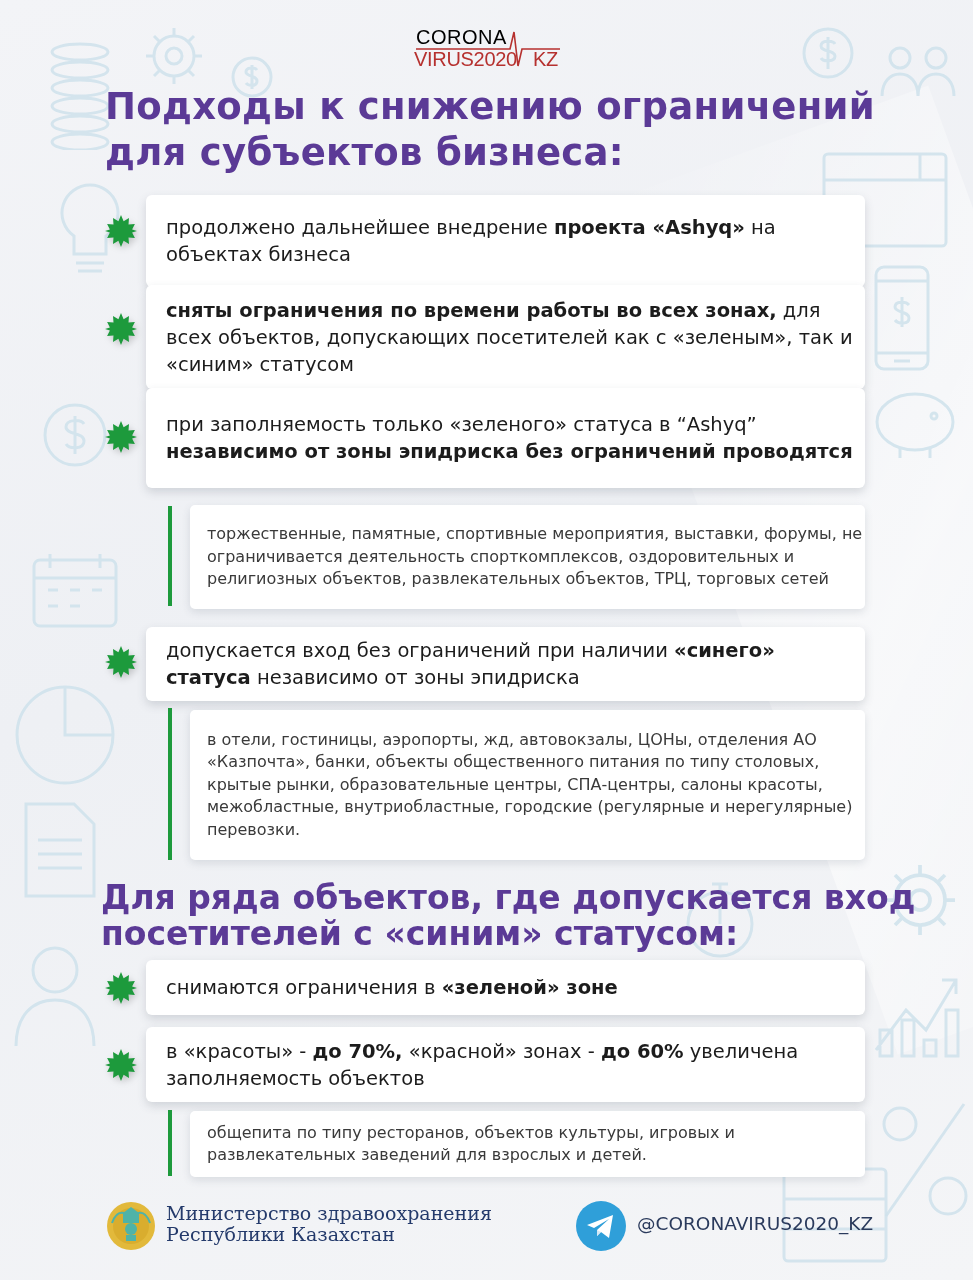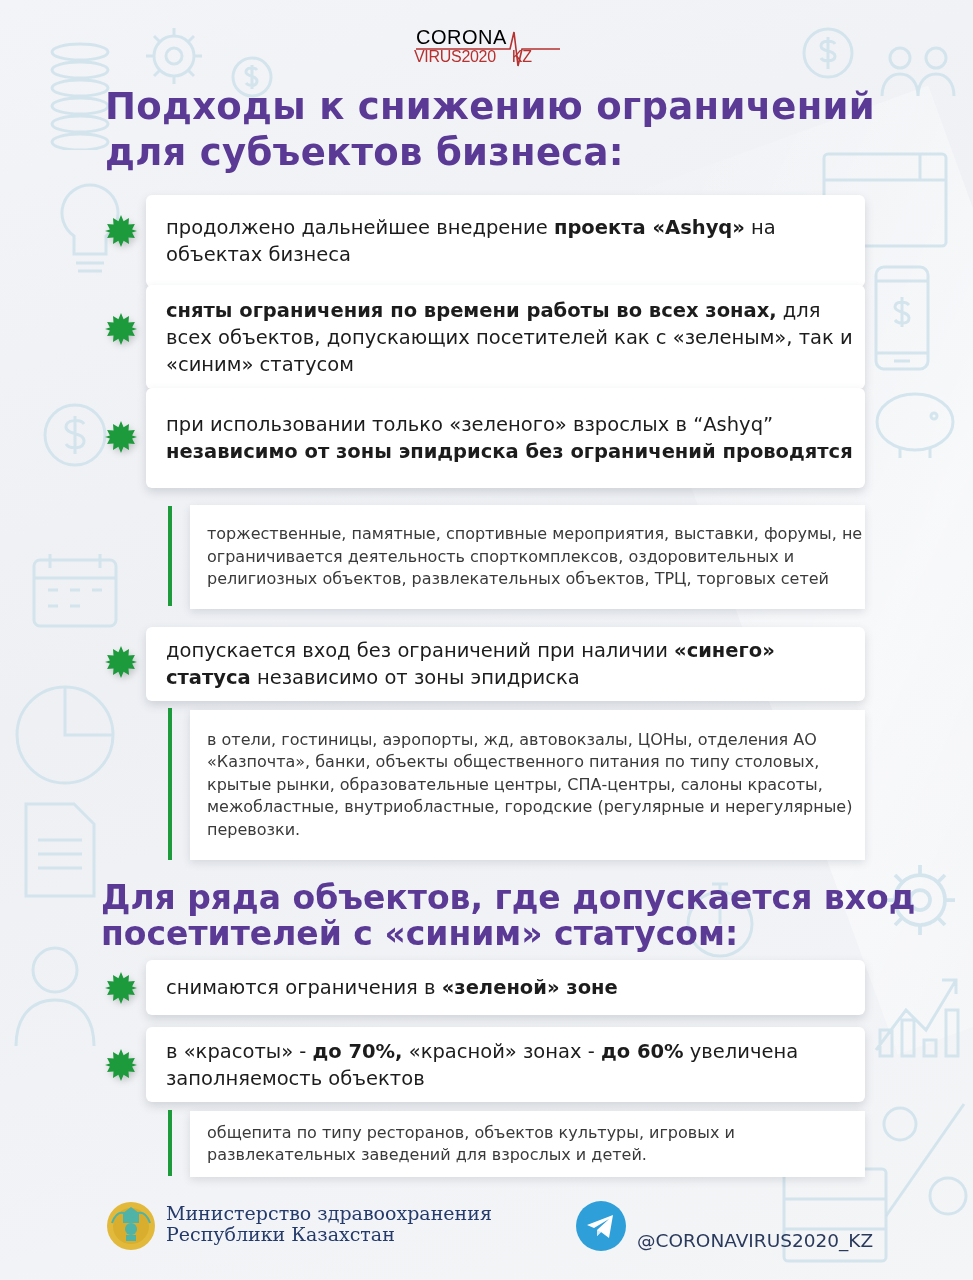--- a/index.html
+++ b/index.html
@@ -13,51 +13,51 @@
   .bg-deco { position: absolute; inset: 0; pointer-events: none; }
   .bg-deco svg { position: absolute; stroke: #cfe2ec; fill: none; stroke-width: 3; opacity: .85; }
   .diag {
     position: absolute; right: -120px; top: 120px; width: 360px; height: 900px;
     background: linear-gradient(135deg, rgba(255,255,255,0) 0%, rgba(255,255,255,.55) 50%, rgba(255,255,255,0) 100%);
     transform: rotate(-20deg);
   }
 
   .logo { position: absolute; left: 414px; top: 26px; width: 150px; height: 46px; }
   .logo .l1 { position: absolute; left: 2px; top: 0; font-family: "Liberation Sans", sans-serif; font-size: 20px; color: #000000; letter-spacing: .5px; }
-  .logo .l2 { position: absolute; left: 0; top: 22px; font-family: "Liberation Sans", sans-serif; font-size: 16px; color: #b6312f; letter-spacing: -.3px; }
+  .logo .l2 { position: absolute; left: 0; top: 22px; font-family: "Liberation Sans", sans-serif; font-size: 20px; color: #b6312f; letter-spacing: -.3px; }
   .logo svg { position: absolute; left: 0; top: 0; }
 
   .title {
     position: absolute; left: 105px; font-weight: bold; color: #5b3a96;
     font-family: "DejaVu Sans", sans-serif; line-height: 46px; letter-spacing: .3px;
   }
   .title.t1 { top: 84px; font-size: 37px; }
   .title.t2 { top: 880px; left: 101px; font-size: 33px; line-height: 36px; font-weight: bold; letter-spacing: 0; }
 
   .card {
     position: absolute; left: 146px; width: 719px; background: #fff;
     border-radius: 6px; box-shadow: 0 4px 10px rgba(60,70,90,.18);
     padding-left: 20px; display: flex; flex-direction: column; justify-content: center;
     font-size: 19.5px; line-height: 27px; color: #1c1c1c;
   }
   .card b { font-weight: bold; }
   .sub {
     position: absolute; left: 190px; width: 675px; background: #fff;
-    border-radius: 0; box-shadow: 0 3px 8px rgba(60,70,90,.14);
+    border-radius: 5px; box-shadow: 0 3px 8px rgba(60,70,90,.14);
     padding-left: 17px; display: flex; flex-direction: column; justify-content: center;
     font-size: 16px; line-height: 22.5px; color: #3a3a3a;
   }
   .bar { position: absolute; left: 168px; width: 4px; background: #1d9a3c; }
 
   .star { position: absolute; left: 104px; width: 34px; height: 34px; filter: drop-shadow(2px 3px 3px rgba(0,0,0,.18)); }
 
   .footer-emblem { position: absolute; left: 106px; top: 1201px; width: 50px; height: 50px; }
   .ministry { position: absolute; left: 166px; top: 1203px; font-family: "DejaVu Serif", "Liberation Serif", serif; font-size: 19px; line-height: 21px; color: #243a6b; }
   .tg-icon { position: absolute; left: 576px; top: 1201px; width: 50px; height: 50px; }
-  .tg-handle { position: absolute; left: 637px; top: 1213px; font-size: 18.5px; color: #2a3a5c; margin-top: 17px; }
+  .tg-handle { position: absolute; left: 637px; top: 1213px; font-size: 18.5px; color: #2a3a5c; }
 </style>
 </head>
 <body>
 
 <div class="bg-deco">
   <div class="diag"></div>
   <svg style="left:45px;top:40px" width="70" height="110" viewBox="0 0 70 110">
     <ellipse cx="35" cy="12" rx="28" ry="8"></ellipse>
       <ellipse cx="35" cy="30" rx="28" ry="8"></ellipse>
       <ellipse cx="35" cy="48" rx="28" ry="8"></ellipse>
@@ -173,21 +173,21 @@
     <use href="#star12"></use>
   </svg>
 <div class="card" style="top:285px;height:104px">
   <div><b>сняты ограничения по времени работы во всех зонах,</b><span> для всех объектов, допускающих посетителей как с «зеленым», так и «синим» статусом</span></div>
 </div>
 
 <svg class="star" style="top:420px">
     <use href="#star12"></use>
   </svg>
 <div class="card" style="top:388px;height:100px">
-  <div><span>при использовании только «зеленого» взрослых в “Ashyq” </span><b>независимо от зоны эпидриска без ограничений проводятся</b></div>
+  <div><span>при заполняемость только «зеленого» статуса в “Ashyq” </span><b>независимо от зоны эпидриска без ограничений проводятся</b></div>
 </div>
 
 <div class="bar" style="top:506px;height:100px"></div>
 <div class="sub" style="top:505px;height:104px">
   <div>торжественные, памятные, спортивные мероприятия, выставки, форумы, не ограничивается деятельность спорткомплексов, оздоровительных и религиозных объектов, развлекательных объектов, ТРЦ, торговых сетей</div>
 </div>
 
 <svg class="star" style="top:645px">
     <use href="#star12"></use>
   </svg>

